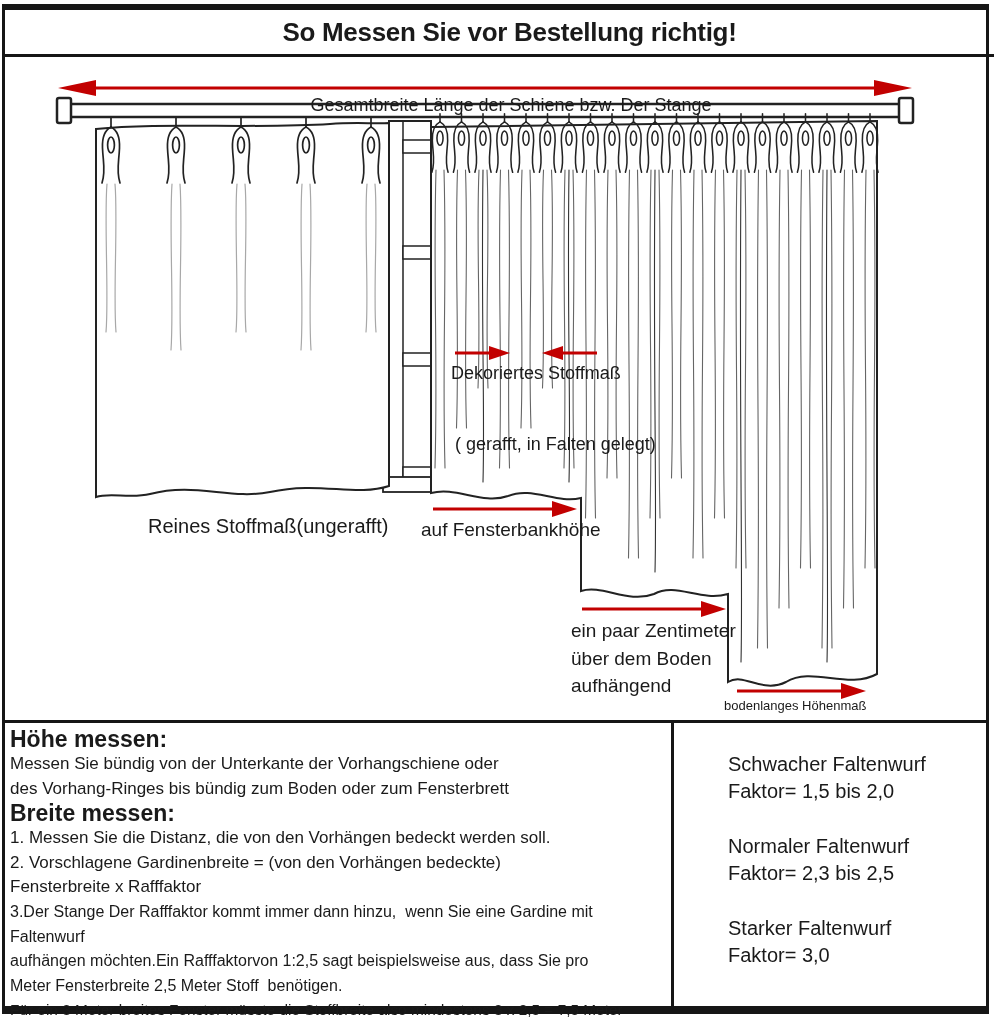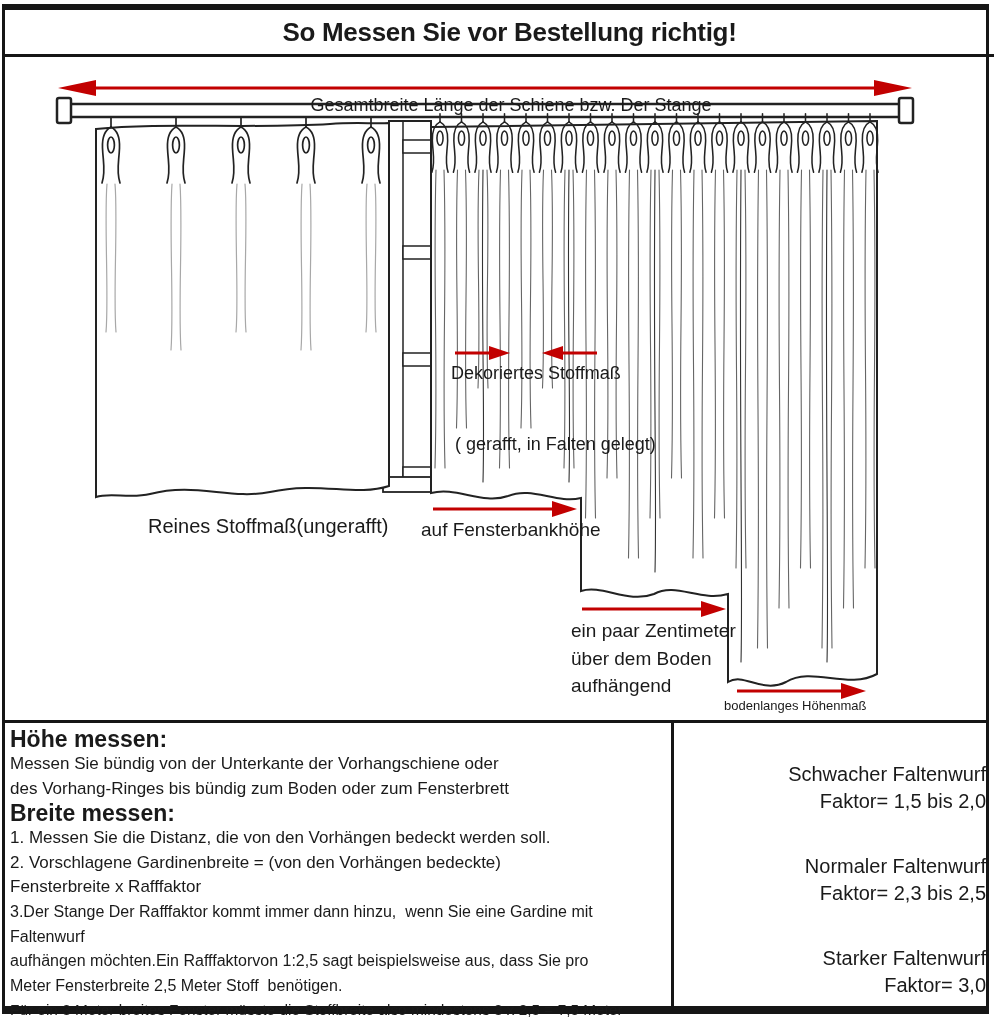--- a/index.html
+++ b/index.html
@@ -23,21 +23,21 @@
   #lbl-paar1{left:571px;top:620px;font-size:19px;}
   #lbl-paar2{left:571px;top:648px;font-size:19px;}
   #lbl-paar3{left:571px;top:675px;font-size:19px;}
   #lbl-boden{left:724px;top:698px;font-size:13px;}
   .instructions{position:absolute;left:10px;top:727px;width:658px;}
   .ins-h{font-size:23px;font-weight:bold;line-height:25px;}
   .ins-p{font-size:17px;line-height:24.6px;white-space:pre-wrap;}
   .ins-p.small{font-size:16px;}
   .ins-p.xsmall{font-size:15.4px;}
   .factors{position:absolute;left:676px;top:723px;width:310px;padding-left:52px;box-sizing:border-box;}
-  .factor-group{margin-top:38px;text-align:right;}
+  .factor-group{margin-top:28px;}
   .factor-group div{font-size:20px;line-height:27px;white-space:nowrap;}
 </style>
 </head>
 <body>
 
 <div class="page">
 
   <div class="frame"></div>
 
   <div class="title-bar">

